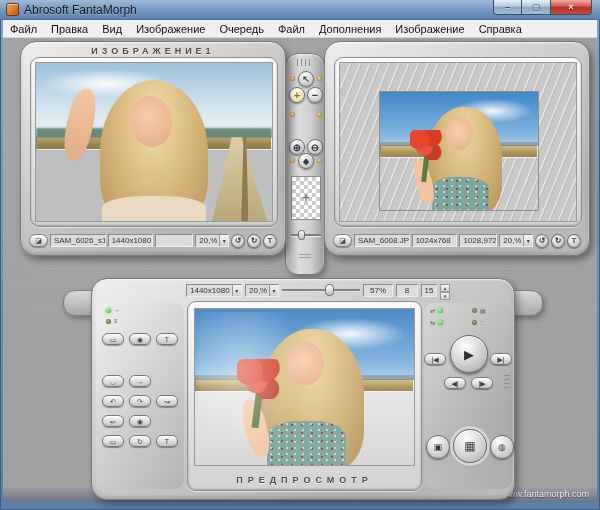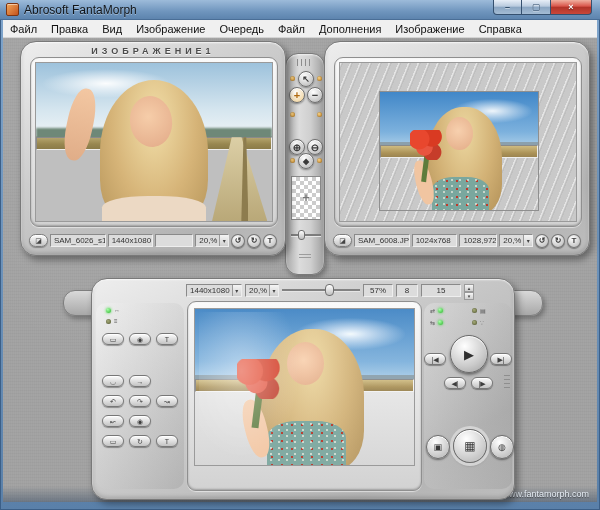--- a/index.html
+++ b/index.html
@@ -418,21 +418,21 @@
         <div class="zoom-select w34">
           <span>20,%</span>
           <span class="dd">▾</span>
         </div>
         <div class="pv-slider">
           <div class="track"></div>
           <div class="sthumb"></div>
         </div>
         <div class="field" style="width:30px;justify-content:center">57%</div>
         <div class="field" style="width:22px;justify-content:center">8</div>
-        <div class="field" style="width:40px;justify-content:center">15</div>
+        <div class="field" style="width:16px;justify-content:center">15</div>
         <div class="spinner">
           <span>▴</span>
           <span>▾</span>
         </div>
       </div>
 
       <div class="keypad left-k">
         <div class="led-row" style="left:10px;top:4px">
           <span class="led green"></span>
           <span>↔</span>
@@ -501,20 +501,21 @@
             <div class="field"></div>
             <div class="hair"></div>
             <div class="face"></div>
             <div class="dress"></div>
             <div class="arm"></div>
             <div class="stem"></div>
             <div class="poppies"></div>
             <div class="ghost"></div>
           </div>
         </div>
+        <div class="pv-label">ПРЕДПРОСМОТР</div>
       </div>
 
       <div class="keypad right-k">
         <div class="led-row" style="left:6px;top:4px">
           <span>⇄</span>
           <span class="led green"></span>
         </div>
         <div class="led-row" style="left:48px;top:4px">
           <span class="led dim"></span>
           <span>▤</span>

